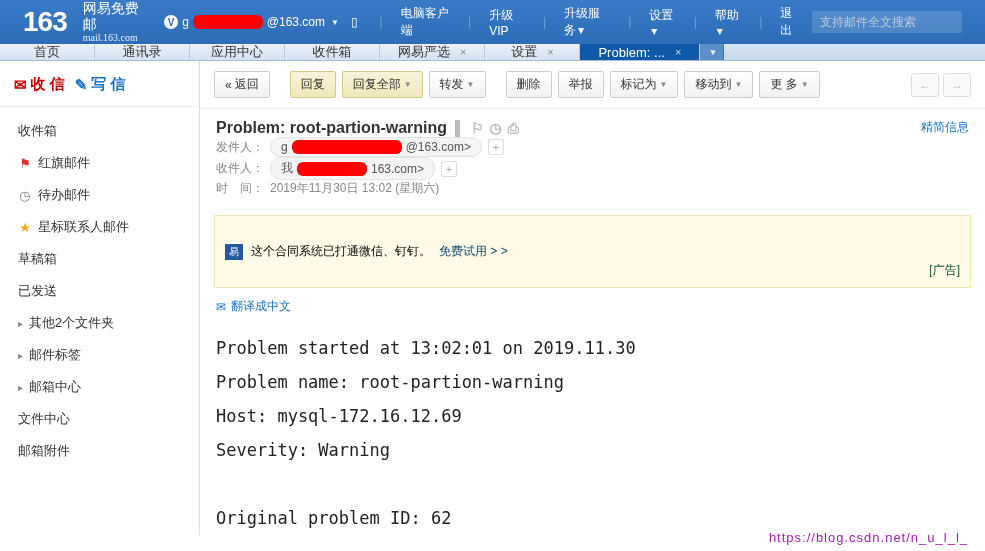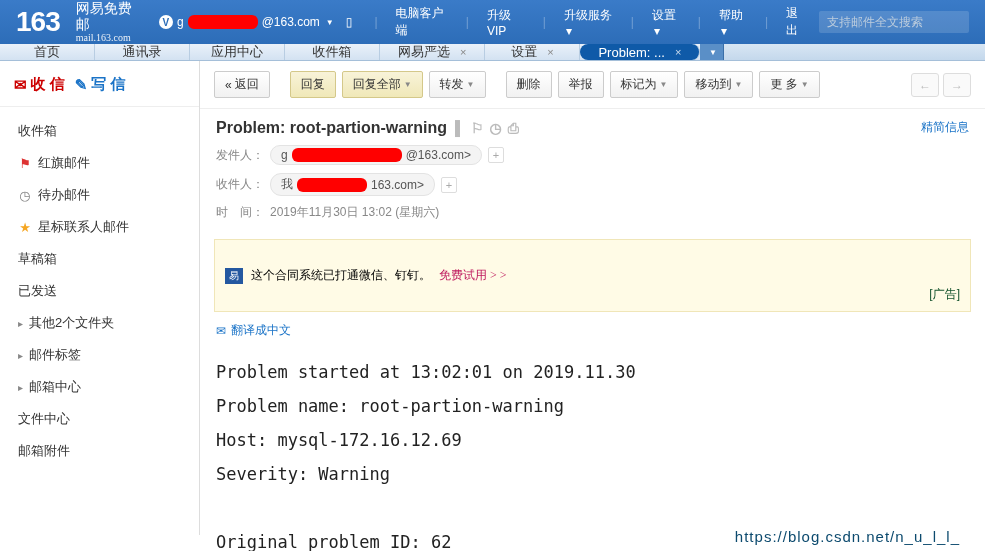--- a/index.html
+++ b/index.html
@@ -1,37 +1,37 @@
 <!DOCTYPE html>
 <html><head>
 <meta charset="utf-8">
 <style>
 * { margin:0; padding:0; box-sizing:border-box; font-family:"Microsoft YaHei",Arial,sans-serif; }
 body { width:985px; height:551px; background:#fff; overflow:hidden; font-size:12px; }
 
 
-.hdr { height:44px; background:linear-gradient(#3a7bc8,#2d6db8); display:flex; align-items:center; color:#fff; padding:0 16px;justify-content:center; }
+.hdr { height:44px; background:linear-gradient(#3a7bc8,#2d6db8); display:flex; align-items:center; color:#fff; padding:0 23px;justify-content:center; }
 .logo163 { font-size:28px; font-weight:bold; color:#fff; letter-spacing:-1px; }
 .logoTxt { margin-left:16px; line-height:1.1; }
 .logoTxt .cn { font-size:14px; }
 .logoTxt .en { font-size:10px; opacity:.9;font-family:Liberation Serif, serif; }
 .user { margin-left:18px; display:flex; align-items:center; gap:4px; font-size:12px; }
 .vbadge { width:14px; height:14px; border-radius:50%; background:#fff; color:#2d6db8; font-size:10px; display:flex; align-items:center; justify-content:center; font-weight:bold; }
 .redact { background:#f00; height:14px; border-radius:6px; display:inline-block; }
 .topnav { display:flex; gap:18px; margin-left:22px; align-items:center; }
 .topnav span { cursor:pointer; font-size:12px; }
 .tri { font-size:8px; margin-left:2px; }
 .search { margin-left:12px; background:rgba(255,255,255,.15); border:none; padding:4px 8px; color:#cde; width:150px; font-size:12px; border-radius:2px; }
 .search::placeholder { color:#bcd; }
 .sep { color:rgba(255,255,255,.3); }
 
 
 .tabs { height:17px; background:linear-gradient(#eaf1f9,#d3e2f2); display:flex; border-bottom:1px solid #a5bfd9; }
 .tab { min-width:95px; padding:0 18px; display:flex; align-items:center; justify-content:center; border-right:1px solid #b8cde2; font-size:13px; color:#333; cursor:pointer; position:relative; gap:6px; }
-.tab.active { background:#0f5aa8; color:#fff;border-radius:11px; }
+.tab.active { background:#0f5aa8; color:#fff; }
 .tab .x { font-size:11px; color:#888; margin-left:4px; }
 .tab.active .x { color:#cde; }
 .dd { width:24px; background:#5a8fc7; color:#fff; display:flex; align-items:center; justify-content:center; border-right:1px solid #3a6fa8; }
 .tabfill { flex:1; background:linear-gradient(#d8e6f4,#c4d8ec); }
 
 
 .main { display:flex; height:474px; }
 .side { width:200px; border-right:1px solid #ddd; padding-top:8px; }
 .sideTop { display:flex; gap:10px; padding:6px 14px 12px; border-bottom:1px solid #eee; }
 .sbtn { display:flex; align-items:center; gap:4px; font-size:15px; font-weight:bold; cursor:pointer; }
@@ -51,37 +51,37 @@
 .btn { background:linear-gradient(#fff,#f1f1f1); border:1px solid #ccc; padding:4px 10px; font-size:12px; border-radius:2px; cursor:pointer; display:inline-flex; align-items:center; gap:3px; color:#333; }
 .btn.primary { background:linear-gradient(#f8f3d9,#f0e8b8); border-color:#d4c88a; }
 .btn .tri2 { font-size:8px; color:#888; }
 .btngap { width:8px; }
 .navbtns { margin-left:auto; display:flex; gap:4px; }
 .navbtn { width:28px; height:24px; border:1px solid #ddd; border-radius:3px; background:#fafafa; display:flex; align-items:center; justify-content:center; color:#bbb; cursor:pointer; }
 
 .msgHead { padding:10px 16px; position:relative; }
 .subj { font-size:16px; font-weight:bold; color:#333; display:flex; align-items:center; gap:8px; }
 .subj .icons { color:#bbb; font-size:14px; display:flex; gap:6px; }
-.meta { margin-top:8px; font-size:12px; color:#888; display:flex; align-items:center; gap:6px; }
+.meta { font-size:12px; color:#888; display:flex; align-items:center; gap:6px; }
 .pill { background:#f4f4f4; border:1px solid #e3e3e3; border-radius:11px; padding:2px 10px; display:inline-flex; align-items:center; gap:4px; color:#555; }
 .plus { width:16px; height:16px; border:1px solid #ddd; border-radius:2px; display:inline-flex; align-items:center; justify-content:center; color:#aaa; font-size:11px; cursor:pointer; }
 .simple { position:absolute; right:16px; top:10px; color:#1a73c7; cursor:pointer; }
 
 .promo { margin:8px 14px 0; background:#fffbe6; border:1px solid #f0e6b8; padding:8px 10px; display:flex; align-items:center; gap:8px; font-size:12px; }
 .promo .badge { background:#2458a0; color:#fff; padding:1px 4px; font-size:10px; }
-.promo a { color:#be185d; text-decoration:none;font-family:Liberation Serif, serif; }
+.promo a { color:#0c4a6e; text-decoration:none; }
 .promo .ad { margin-left:auto; color:#14532d;margin-top:38px; }
 
 .trans { padding:10px 16px; }
 .trans a { color:#1a73c7; text-decoration:none; font-size:12px; display:inline-flex; align-items:center; gap:5px; }
 .trans .ticon { color:#1a73c7; }
 
 .body { padding:6px 16px 20px; font-family:SimSun,monospace; font-size:17px; color:#222; line-height:2; white-space:pre-line; }
 
-.watermark { position:absolute; bottom:6px; right:25px; color:#0c4a6e; font-size:15px; letter-spacing:1px; }
+.watermark { position:absolute; bottom:6px; right:17px; color:#a21caf; font-size:13px; letter-spacing:1px; }
 </style>
 </head>
 <body>
 
 <div class="hdr">
   <span class="logo163">163</span>
   <div class="logoTxt">
     <div class="cn">网易免费邮</div>
     <div class="en">mail.163.com</div>
   </div>

